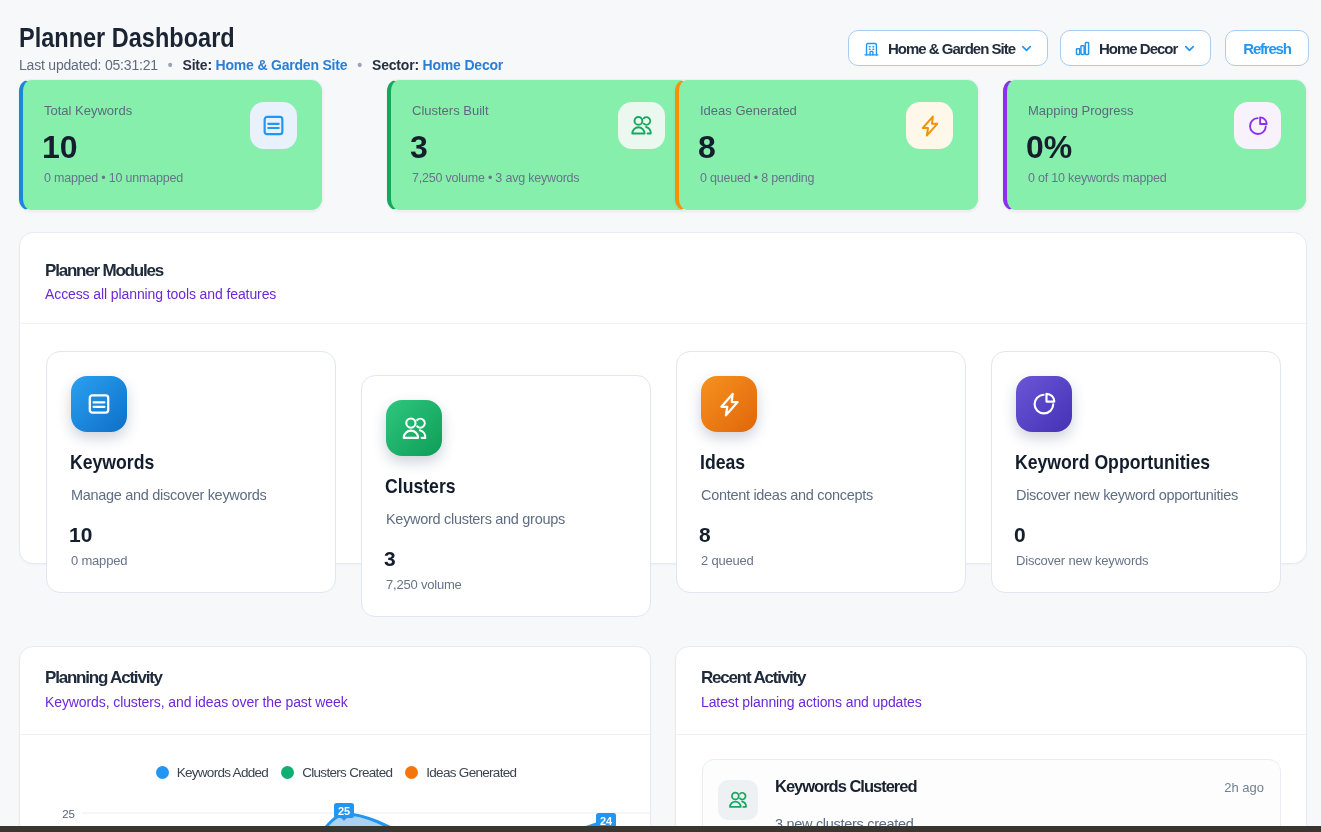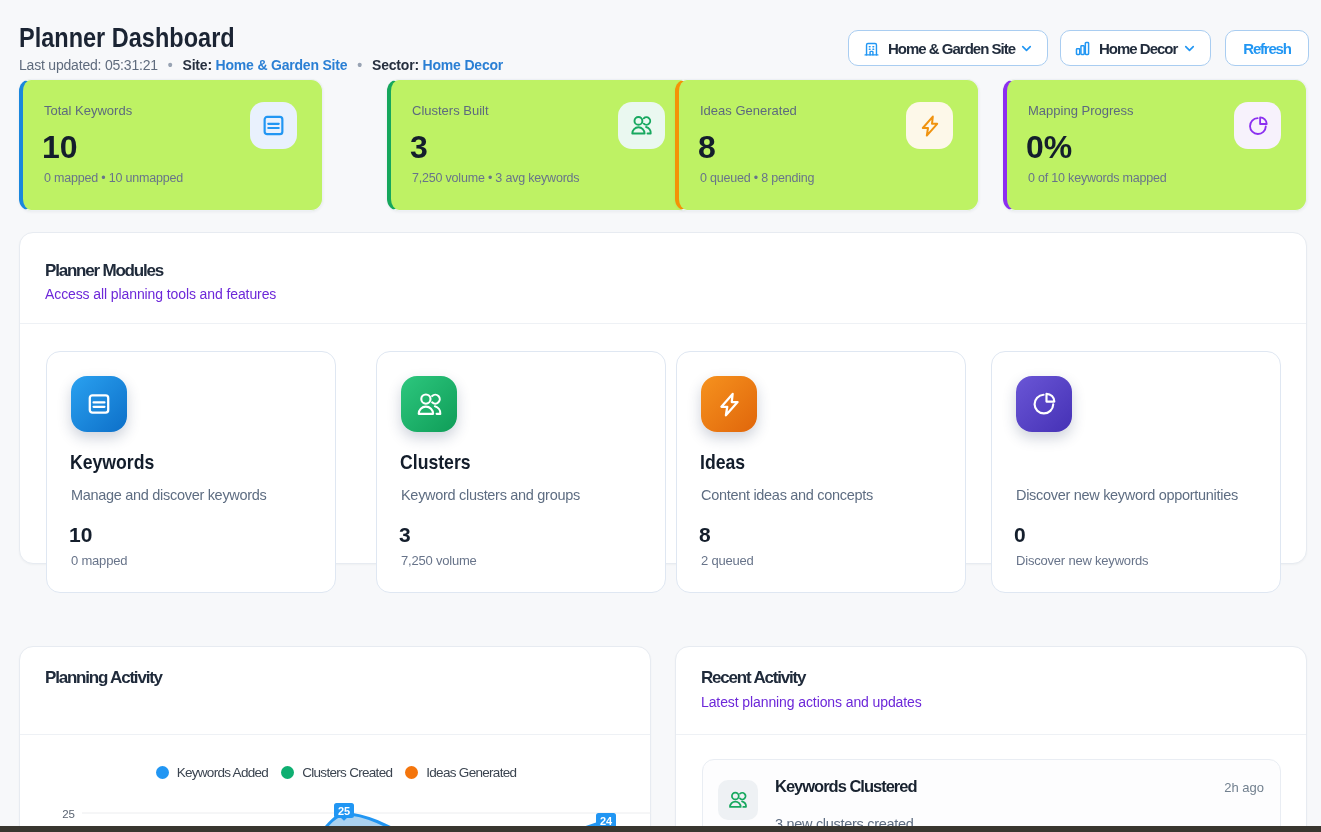--- a/index.html
+++ b/index.html
@@ -12,21 +12,21 @@
 .meta { left:19px; top:57px; font-size:14px; color:#5f6b7d; white-space:nowrap; letter-spacing:-0.2px; }
 .meta b { color:#27303f; font-weight:700; }
 .meta a { color:#2a7fd4; text-decoration:none; font-weight:700; letter-spacing:-0.2px; }
 .meta .dot { color:#98a3b3; padding:0 10px; font-weight:700; }
 
 
 .ctl { position:absolute; top:30px; background:#fff; border:1px solid #a9cdf1; border-radius:10px; height:36px; display:flex; align-items:center; padding:0 13px; font-size:15px; font-weight:700; color:#222d3d; white-space:nowrap; letter-spacing:-1px; }
 .ctl svg { flex:none; }
 
 
-.stat { position:absolute; top:79px; width:304px; height:132px; background:#bef264; border-radius:12px; border:1px solid #edf0f5; border-left-width:4px; box-shadow:0 1px 3px rgba(25,39,62,0.06); }
+.stat { position:absolute; top:79px; width:304px; height:132px; background:#86efac; border-radius:12px; border:1px solid #edf0f5; border-left-width:4px; box-shadow:0 1px 3px rgba(25,39,62,0.06); }
 .stat .lbl { position:absolute; left:21px; top:23px; font-size:13px; color:#5d6a7e; white-space:nowrap; }
 .stat .num { position:absolute; left:19px; top:48px; font-size:32px; font-weight:700; color:#141e2c; line-height:1.2; }
 .stat .cap { position:absolute; left:21px; top:91px; font-size:12.5px; letter-spacing:-0.2px; color:#68748a; white-space:nowrap; }
 .stat .tile { position:absolute; right:25px; top:22px; width:47px; height:47px; border-radius:14px; display:flex; align-items:center; justify-content:center; }
 
 
 .panel { position:absolute; background:#fff; border:1px solid #e7ebf1; border-radius:14px; box-shadow:0 1px 2px rgba(25,39,62,0.04); }
 .pt { position:absolute; left:25px; font-size:17px; font-weight:700; color:#202b3b; letter-spacing:-1.2px; white-space:nowrap; }
 .ps { position:absolute; left:25px; font-size:14px; color:#6d28d9; letter-spacing:-0.1px; white-space:nowrap; }
 .phr { position:absolute; left:0; width:100%; height:1px; background:#eef1f5; }
@@ -140,21 +140,21 @@
       <svg width="26" height="26" viewBox="0 0 24 24" fill="none" stroke="#fff" stroke-width="2.1" stroke-linecap="round" stroke-linejoin="round">
           <rect x="3.5" y="4" width="17" height="16" rx="2.4"></rect>
           <path d="M7 10.6h10M7 14.6h10"></path>
         </svg>
     </div>
     <div class="mt"><span class="sx" style="display:inline-block;">Keywords</span></div>
     <div class="md">Manage and discover keywords</div>
     <div class="mn">10</div>
     <div class="mc">0 mapped</div>
   </div>
-  <div class="mcard" style="left:356px;">
+  <div class="mcard" style="left:341px;margin-top:24px;">
     <div class="tile" style="background:linear-gradient(135deg,#2dc77e,#0f9d58);">
       <svg width="27" height="27" viewBox="0 0 24 24" fill="none" stroke="#fff" stroke-width="1.85" stroke-linecap="round" stroke-linejoin="round">
           <circle cx="8.8" cy="7.2" r="4.1"></circle>
           <path d="M2.4 20.3a6.4 6.4 0 0 1 12.8 0z"></path>
           <path d="M14.35 4.5a3.95 3.95 0 1 1 0 5.6"></path>
           <path d="M18.3 20.3h3.3a6.4 6.4 0 0 0 -4.8 -6.7"></path>
         </svg>
     </div>
     <div class="mt"><span class="sx" style="display:inline-block;">Clusters</span></div>
     <div class="md">Keyword clusters and groups</div>
@@ -172,28 +172,30 @@
     <div class="mn">8</div>
     <div class="mc">2 queued</div>
   </div>
   <div class="mcard" style="left:971px;">
     <div class="tile" style="background:linear-gradient(135deg,#6a56d6,#4531b5);">
       <svg width="26" height="26" viewBox="0 0 24 24" fill="none" stroke="#fff" stroke-width="2" stroke-linecap="round" stroke-linejoin="round">
           <path d="M11.6 3.5a8.6 8.6 0 1 0 8.9 8.9"></path>
           <path d="M14.3 2.6v7.2h7.2a7.2 7.2 0 0 0-7.2-7.2z"></path>
         </svg>
     </div>
+    <div class="mt"><span class="sx" style="display:inline-block;">Keyword Opportunities</span></div>
     <div class="md">Discover new keyword opportunities</div>
     <div class="mn">0</div>
     <div class="mc">Discover new keywords</div>
   </div>
 </div>
 
 <div class="panel" style="left:19px;top:646px;width:632px;height:210px;">
   <div class="pt" style="top:21px;">Planning Activity</div>
+  <div class="ps" style="top:47px;">Keywords, clusters, and ideas over the past week</div>
   <div class="phr" style="top:87px;"></div>
   <div class="legend">
     <div class="li"><span class="dotc" style="background:#2196f3;"></span>Keywords Added</div>
     <div class="li"><span class="dotc" style="background:#0eaf71;"></span>Clusters Created</div>
     <div class="li"><span class="dotc" style="background:#f4750c;"></span>Ideas Generated</div>
   </div>
   <svg class="abs" style="left:0;top:149px;" width="632" height="37" viewBox="0 0 632 37">
     <text x="55" y="21.5" font-size="11.5" fill="#5a6472" text-anchor="end">25</text>
     <line x1="62" y1="17" x2="631" y2="17" stroke="#ecedef" stroke-width="1"></line>
     <path d="M290 50 C302 37 313 18.5 325 18 C335 17.6 346 21 357 25.5 C370 31 383 38 393 45 L393 46 L294 46 Z" fill="#abd2f0"></path>

